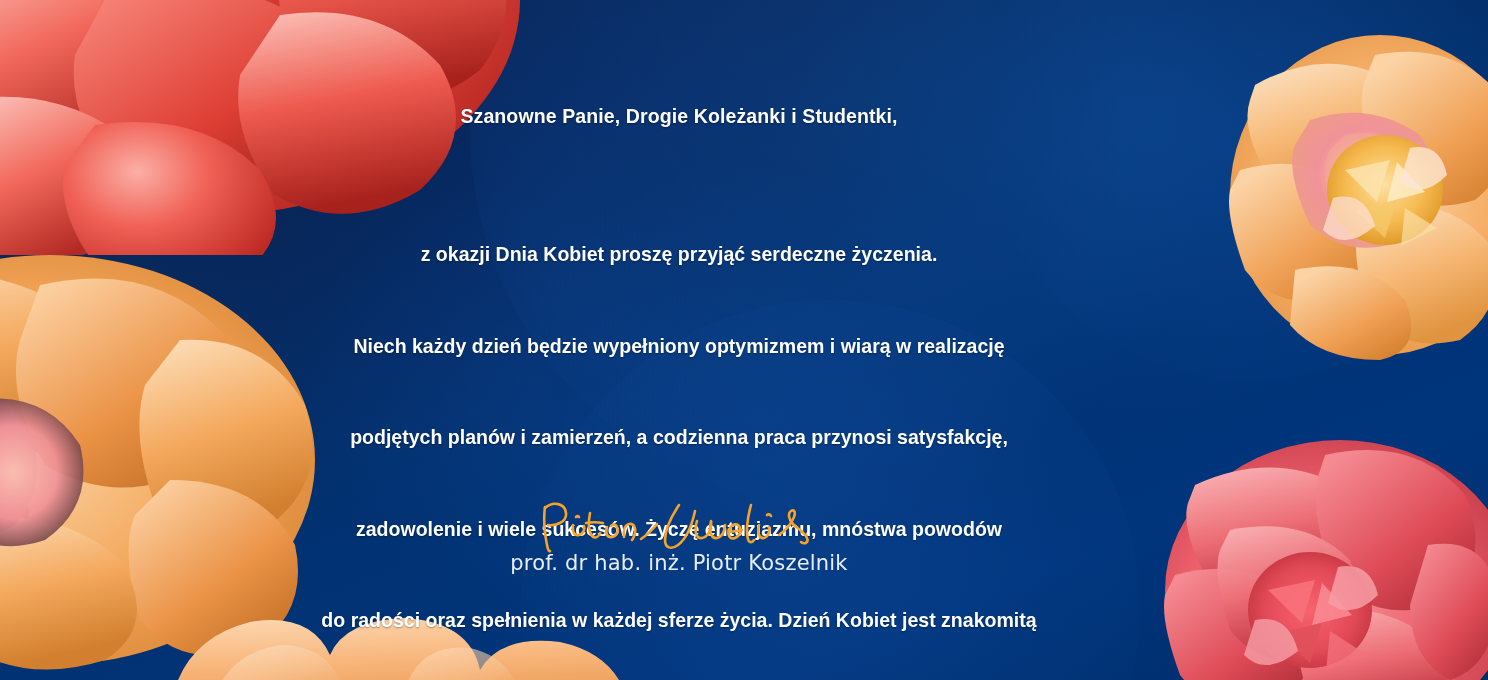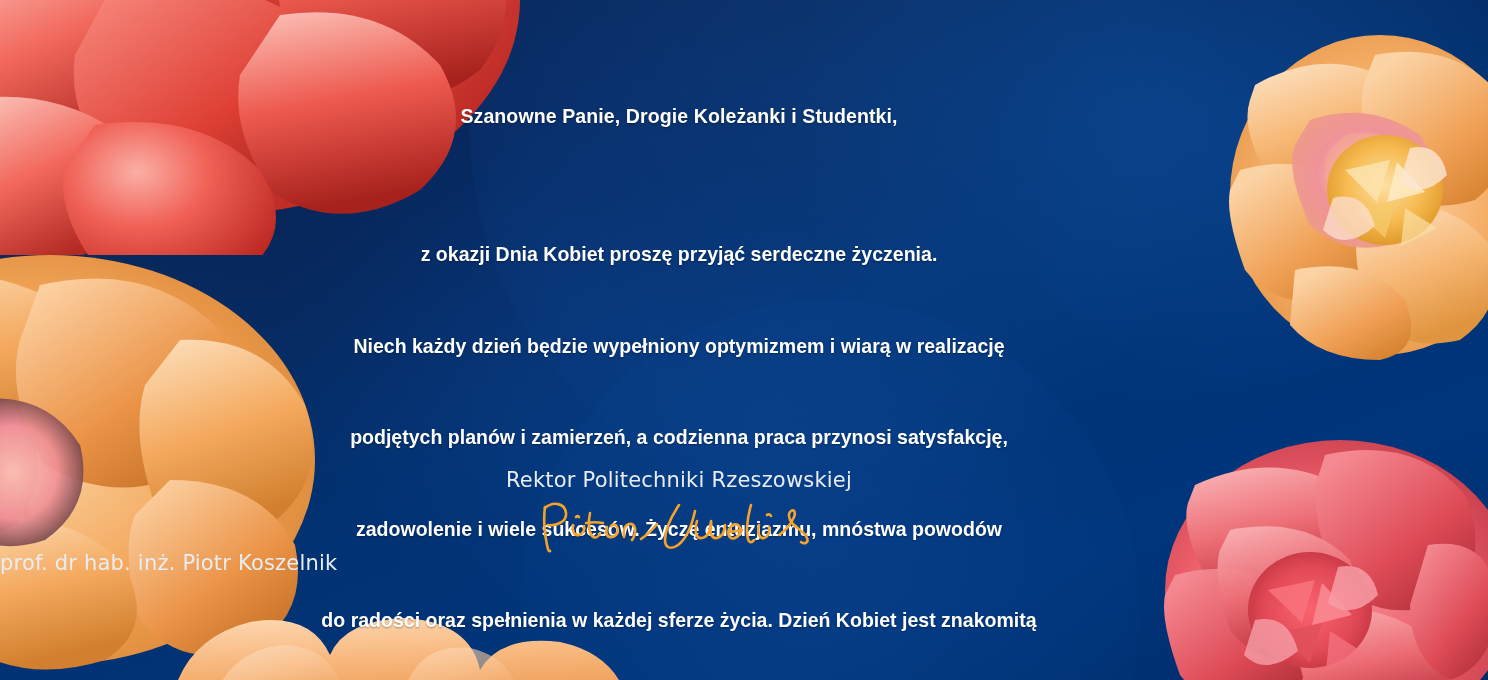--- a/index.html
+++ b/index.html
@@ -49,21 +49,21 @@
     position:absolute;left:0;right:0;top:468px;text-align:center;
     color:#E9EDF2;font-weight:normal;font-size:21px;letter-spacing:.2px;
     font-family:"DejaVu Sans", sans-serif;
   }
   .signature{
     position:absolute;left:0;right:0;top:495px;text-align:center;
     height:62px;
   }
   .signature svg{display:block;margin:0 auto;}
   .name{
-    position:absolute;left:0;right:0;top:551px;text-align:left;
+    position:absolute;left:0;right:0;top:551px;text-align:center;
     color:#E9EDF2;font-weight:normal;font-size:21px;letter-spacing:.2px;
     font-family:"DejaVu Sans", sans-serif;
   }
 </style>
 </head>
 <body>
 
 <div class="card">
 
   <div class="blob b1"></div>
@@ -275,21 +275,20 @@
       <span class="ln">z okazji Dnia Kobiet proszę przyjąć serdeczne życzenia.</span>
       <span class="ln">Niech każdy dzień będzie wypełniony optymizmem i wiarą w realizację</span>
       <span class="ln">podjętych planów i zamierzeń, a codzienna praca przynosi satysfakcję,</span>
       <span class="ln">zadowolenie i wiele sukcesów. Życzę entuzjazmu, mnóstwa powodów</span>
       <span class="ln">do radości oraz spełnienia w każdej sferze życia. Dzień Kobiet jest znakomitą</span>
       
       
       
     </div>
 
-    <div class="rektor">Rektor Politechniki Rzeszowskiej</div>
 
     <div class="signature">
       <svg width="300" height="62" viewBox="0 0 300 62" aria-hidden="true">
         <g fill="none" stroke="#F5A32A" stroke-width="2.6" stroke-linecap="round" stroke-linejoin="round">
           <path d="M16 12 C14 26 16 40 18 50 C19 55 20 57 21 56"></path>
           <path d="M16 13 C24 6 36 8 37 18 C38 27 27 31 19 30"></path>
           <path d="M44 30 C43 36 45 41 50 40 C54 39 56 35 55 31"></path>
           <path d="M47 22 C48 21 49 21 50 22"></path>
           <path d="M61 18 C59 28 60 37 63 41 C66 44 70 42 71 38"></path>
           <path d="M57 28 C63 27 69 27 74 28"></path>

